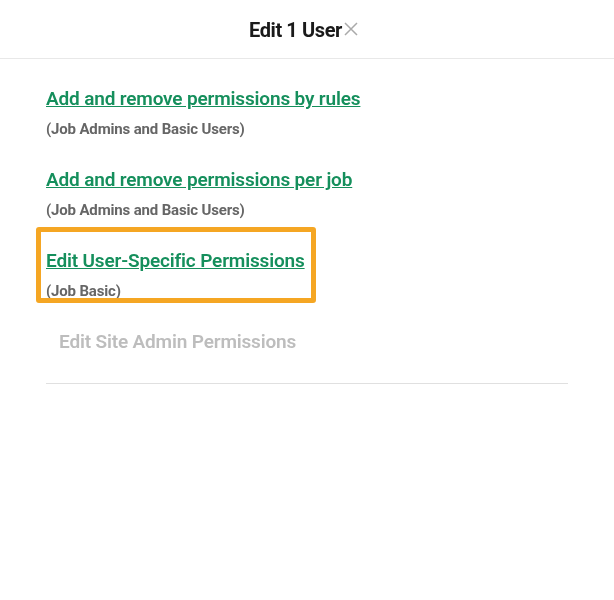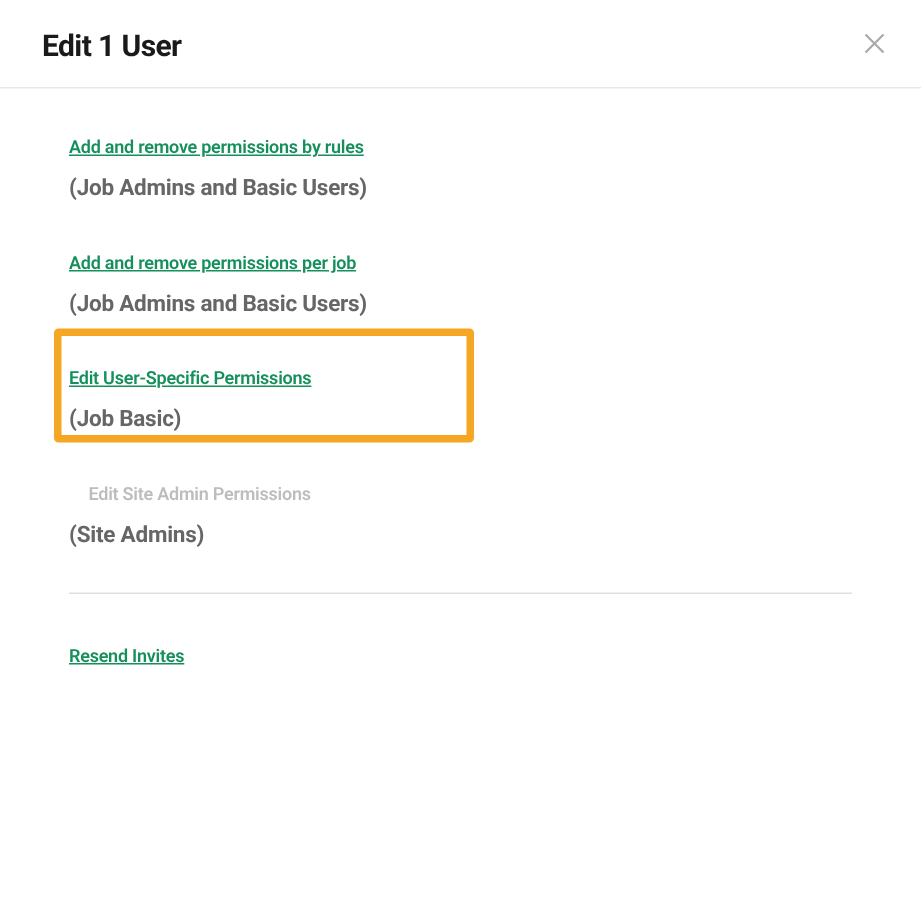--- a/index.html
+++ b/index.html
@@ -10,23 +10,23 @@
     body {
       width: 614px;
       height: 600px;
       font-family: -apple-system, BlinkMacSystemFont, "Segoe UI", Roboto, Helvetica, Arial, sans-serif;
       background: #fff;
       color: #333;
       letter-spacing: -0.01em;
     }
     .header {
       display: flex;
-      justify-content: space-between;
+      justify-content: center;
       align-items: center;
-      padding: 18px 22px 16px 28px;
+      padding: 18px 22px 16px 17px;
       border-bottom: 1px solid #e8e8e8;
     }
     .header h1 {
       font-size: 20px;
       font-weight: 700;
       color: #1a1a1a;
       letter-spacing: -0.02em;
     }
     .close-btn {
       width: 18px;
@@ -45,21 +45,21 @@
     }
     .content {
       padding: 28px 46px 0 46px;
     }
     .option-block {
       margin-bottom: 30px;
       position: relative;
     }
     .option-link {
       color: #158f5c;
-      font-size: 12px;
+      font-size: 19px;
       font-weight: 600;
       text-decoration: underline;
       cursor: pointer;
       display: inline-block;
     }
     .option-link.disabled {
       color: #bdbdbd;
       text-decoration: none;
       cursor: default;
       margin-left: 13px;
@@ -113,23 +113,21 @@
   </div>
 
   <div class="option-block">
     <div class="highlight-box"></div>
     <a class="option-link">Edit User-Specific Permissions</a>
     <div class="option-sub">(Job Basic)</div>
   </div>
 
   <div class="option-block">
     <span class="option-link disabled">Edit Site Admin Permissions</span>
-    <div class="option-sub">(Site Admins)</div>
   </div>
 
   <hr class="divider">
 
   <div class="option-block">
-    <a class="option-link">Resend Invites</a>
   </div>
 
 
 </div>
 
 </body></html>

